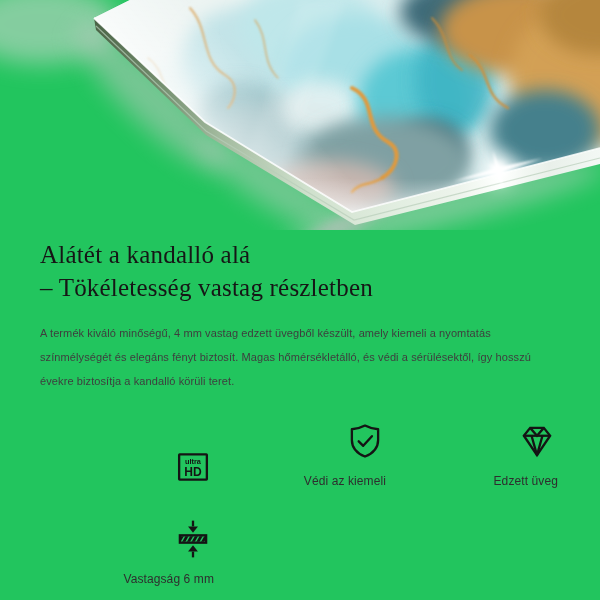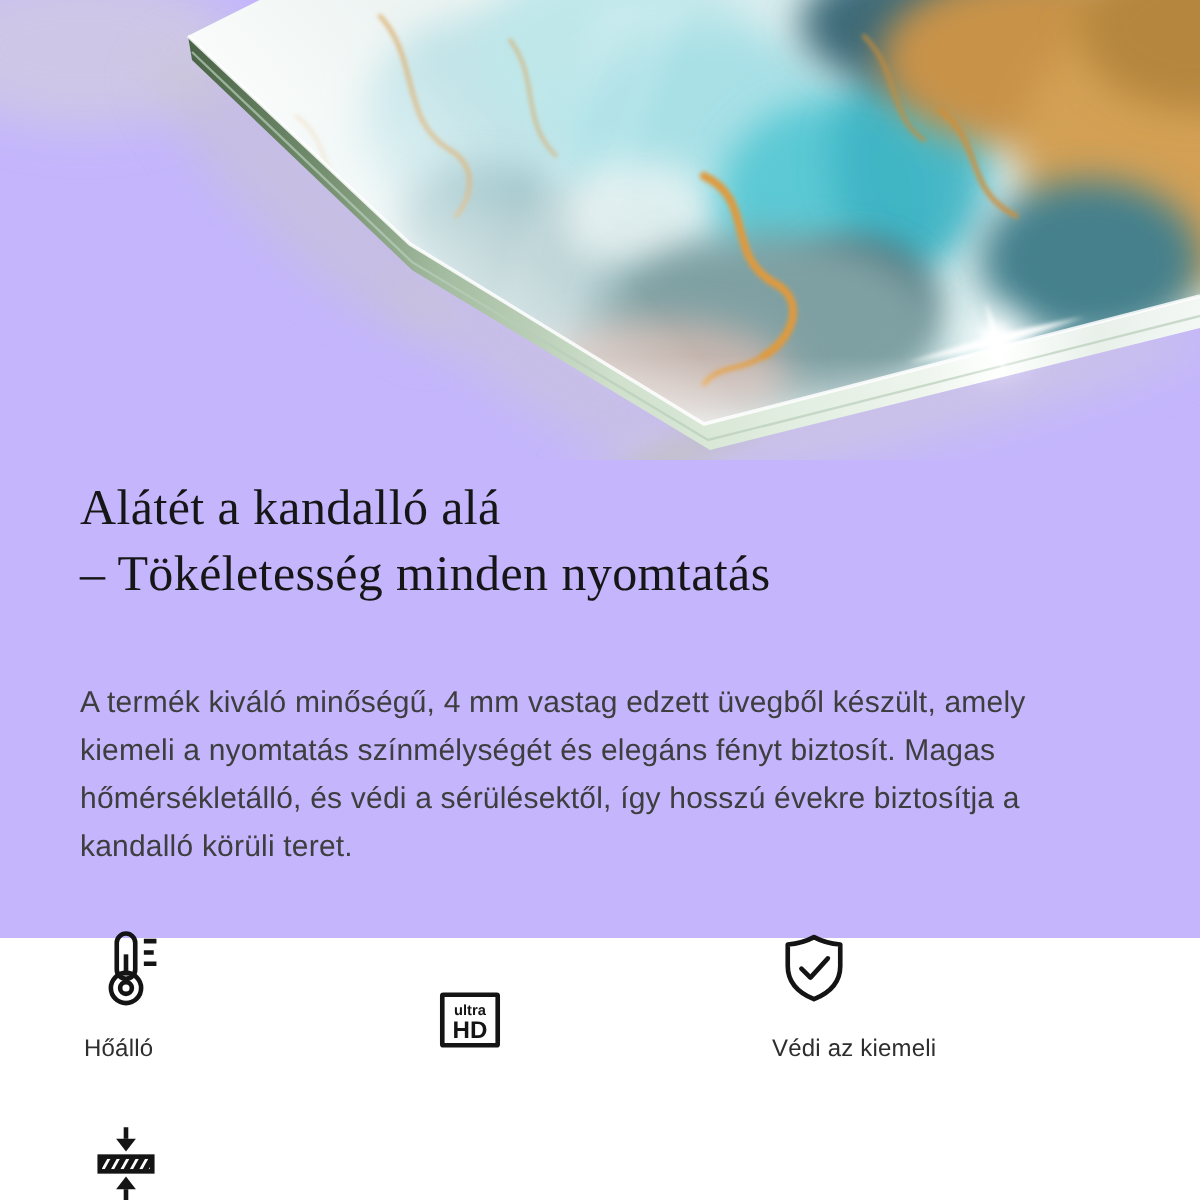--- a/index.html
+++ b/index.html
@@ -1,40 +1,40 @@
 <!DOCTYPE html>
 <html><head>
 <meta charset="utf-8">
 <style>
   html,body{margin:0;padding:0;}
   body{
     width:600px;height:600px;overflow:hidden;background:#ffffff;
     font-family:"Liberation Sans", sans-serif;
     -webkit-font-smoothing:antialiased;
   }
-  .page{width:600px;height:469px;position:relative;background:#c4b5fd;}
+  .page{width:600px;height:600px;position:relative;background:#22c55e;}
   .hero{width:600px;height:230px;position:relative;}
   .hero svg{display:block;}
   .content{padding:8px 40px 0 40px;}
   .title{
     font-family:"Liberation Serif", serif;
     font-size:25px;line-height:33px;color:#161616;font-weight:400;
     margin:0;letter-spacing:.2px;
   }
   .title span{display:block;}
   .desc{
-    margin:36px 0 0 0;max-width:512px;
-    font-size:15px;line-height:24px;color:#3e3e3e;letter-spacing:.1px;
+    margin:17px 0 0 0;max-width:512px;
+    font-size:11px;line-height:24px;color:#3e3e3e;letter-spacing:.1px;
   }
   .features{
     margin-top:27px;
     display:grid;grid-template-columns:repeat(3,1fr);row-gap:30px;
     padding:0 2px;
   }
-  .feature{display:flex;flex-direction:column;align-items:flex-start;justify-content:flex-end;}
+  .feature{display:flex;flex-direction:column;align-items:flex-end;justify-content:flex-end;}
   .feature .icn{width:42px;height:42px;display:block;}
   .feature .lbl{
     margin-top:12px;font-size:12px;color:#2e2e2e;letter-spacing:.1px;white-space:nowrap;
   }
   .ic{stroke:#141414;fill:none;stroke-width:2.2;}
 </style>
 </head>
 <body>
 
 <div class="page">
@@ -137,53 +137,54 @@
         <path d="M-20,0 L0,-2.1 L20,0 L0,2.1 Z" fill="#ffffff" transform="rotate(75)" filter="url(#b1)"></path>
         <path d="M-13,0 L0,-1.4 L13,0 L0,1.4 Z" fill="#ffffff" opacity="0.8" transform="rotate(30)" filter="url(#b1)"></path>
         <circle r="2.4" fill="#ffffff"></circle>
       </g>
     </svg>
   </div>
 
   <div class="content">
     <h1 class="title">
       <span>Alátét a kandalló alá</span>
-      <span>– Tökéletesség minden nyomtatás</span>
+      <span>– Tökéletesség vastag részletben</span>
     </h1>
     <p class="desc">A termék kiváló minőségű, 4 mm vastag edzett üvegből készült, amely kiemeli a nyomtatás színmélységét és elegáns fényt biztosít. Magas hőmérsékletálló, és védi a sérülésektől, így hosszú évekre biztosítja a kandalló körüli teret.</p>
 
     <div class="features">
 
-      <div class="feature">
-        <svg class="icn" viewBox="0 0 40 40">
-          <rect class="ic" x="15.6" y="3.6" width="8.8" height="21.5" rx="4.4"></rect>
-          <circle class="ic" cx="20" cy="29.5" r="7.2"></circle>
-          <circle class="ic" cx="20" cy="29.5" r="2.8" stroke-width="2"></circle>
-          <path class="ic" d="M20,13.5 V23.5" stroke-width="2"></path>
-          <path class="ic" d="M28.5,7.2 H34.5 M28.5,12.6 H33.2 M28.5,18 H34.5" stroke-width="2"></path>
-        </svg>
-        <div class="lbl">Hőálló</div>
-      </div>
 
       <div class="feature">
         <svg class="icn" viewBox="0 0 40 40">
           <rect class="ic" x="6.8" y="8" width="26.4" height="24" rx="0.5" stroke-width="2.5"></rect>
           <text x="20" y="17.6" text-anchor="middle" font-family="Liberation Sans, sans-serif" font-size="7" font-weight="700" fill="#141414">ultra</text>
           <text x="20" y="28.6" text-anchor="middle" font-family="Liberation Sans, sans-serif" font-size="11.5" font-weight="800" fill="#141414">HD</text>
         </svg>
       </div>
 
       <div class="feature">
         <svg class="icn" viewBox="0 0 40 40">
           <path class="ic" stroke-linejoin="round" d="M20,5.3 C23.5,7.2 28.6,8.5 32.5,8.8 L32.5,19 C32.5,26.9 27.7,31.7 20,34.8 C12.3,31.7 7.5,26.9 7.5,19 L7.5,8.8 C11.4,8.5 16.5,7.2 20,5.3 Z"></path>
           <path class="ic" stroke-width="2.4" stroke-linecap="round" stroke-linejoin="round" d="M14,20.3 L18.3,24.6 L26.6,15.4"></path>
         </svg>
         <div class="lbl">Védi az kiemeli</div>
       </div>
 
+      <div class="feature">
+        <svg class="icn" viewBox="0 0 40 40">
+          <g class="ic" stroke-width="2" stroke-linejoin="miter">
+            <path d="M7.5,15 L13.5,7.5 H26.5 L32.5,15 L20,33.5 Z"></path>
+            <path d="M7.5,15 H32.5"></path>
+            <path d="M13.5,7.5 L20,15 L26.5,7.5"></path>
+            <path d="M14.8,15 L20,33.5 M25.2,15 L20,33.5"></path>
+          </g>
+        </svg>
+        <div class="lbl">Edzett üveg</div>
+      </div>
 
 
       <div class="feature">
         <svg class="icn" viewBox="0 0 40 40">
           <defs>
               <clipPath id="barClip">
                 <rect x="8.4" y="17.4" width="23.2" height="5.2"></rect>
               </clipPath>
             </defs>
           <path class="ic" d="M20,2.5 V8"></path>

